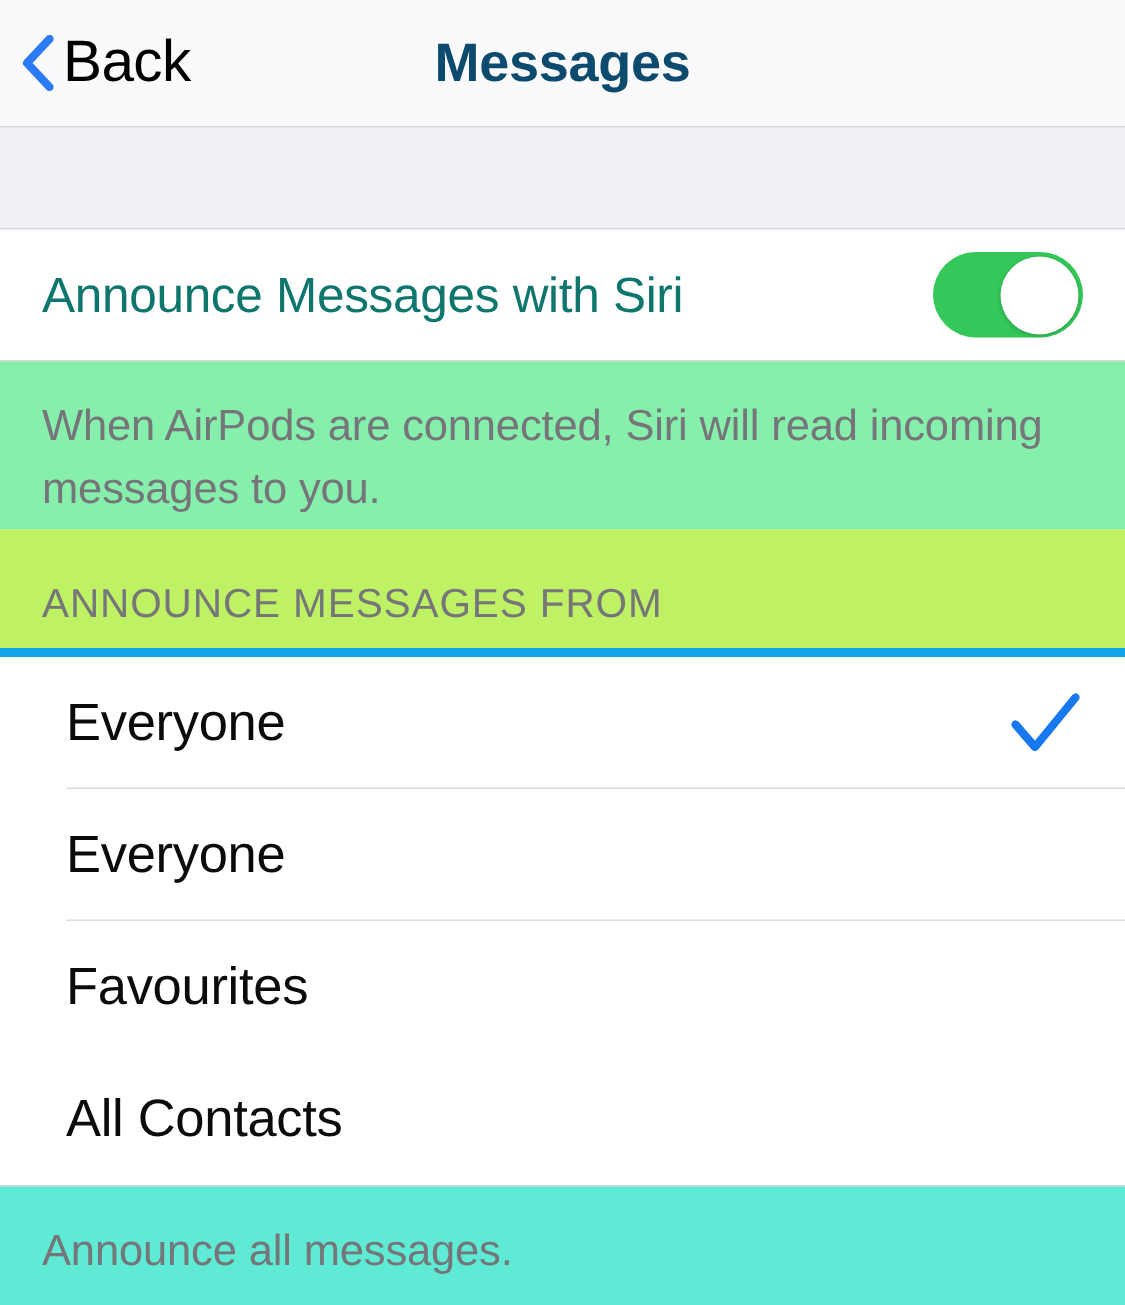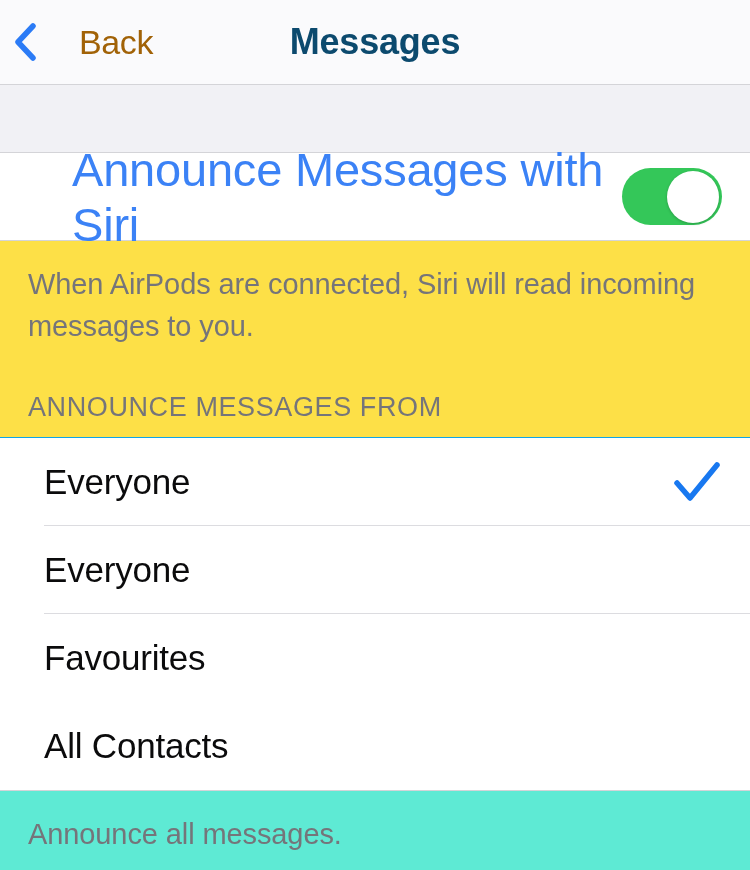--- a/index.html
+++ b/index.html
@@ -41,25 +41,24 @@
     gap: 6px;
     cursor: pointer;
     user-select: none;
   }
   .back-chevron {
     display: block;
     width: 22px;
     height: 38px;
   }
   .back-label {
-    color: #a16207;
-    font-size: 34px;
+    color: #000000;
+    font-size: 39px;
     line-height: 38px;
     letter-spacing: -0.4px;
-    margin-left: 37px;
   }
   .nav-title {
     position: absolute;
     left: 0;
     right: 0;
     top: 0;
     height: 84px;
     display: flex;
     align-items: center;
     justify-content: center;
@@ -84,24 +83,23 @@
     align-items: center;
     padding-left: 28px;
     padding-right: 28px;
   }
   .cell-toggle {
     height: 88px;
     border-bottom: 1px solid #D4D4D8;
     justify-content: space-between;
   }
   .cell-label {
-    font-size: 47px;
-    color: #3b82f6;
+    font-size: 33px;
+    color: #0f766e;
     letter-spacing: -0.2px;
-    margin-left: 44px;
   }
 
   
   .switch {
     position: relative;
     width: 100px;
     height: 57px;
     border-radius: 29px;
     background: #34C759;
     flex: 0 0 auto;
@@ -113,38 +111,38 @@
     left: 45px;
     width: 52px;
     height: 52px;
     border-radius: 50%;
     background: #FFFFFF;
     box-shadow: 0 1px 3px rgba(0,0,0,0.22);
   }
 
   
   .note {
-    background: #fde047;
+    background: #86efac;
     padding: 22px 28px 0 28px;
     box-sizing: border-box;
     font-size: 29px;
     line-height: 42px;
     color: #75757A;
     letter-spacing: -0.1px;
   }
   .note-top { height: 112px; }
 
   .section-head {
-    background: #fde047;
+    background: #bef264;
     height: 85px;
     display: flex;
     align-items: flex-end;
     padding: 0 28px 14px 28px;
     box-sizing: border-box;
-    border-bottom: 1px solid #0ea5e9;
+    border-bottom: 6px solid #0ea5e9;
     font-size: 27px;
     color: #75757A;
     letter-spacing: 0.6px;
   }
 
   
   .option-list {
     background: #FFFFFF;
   }
   .option-row {

